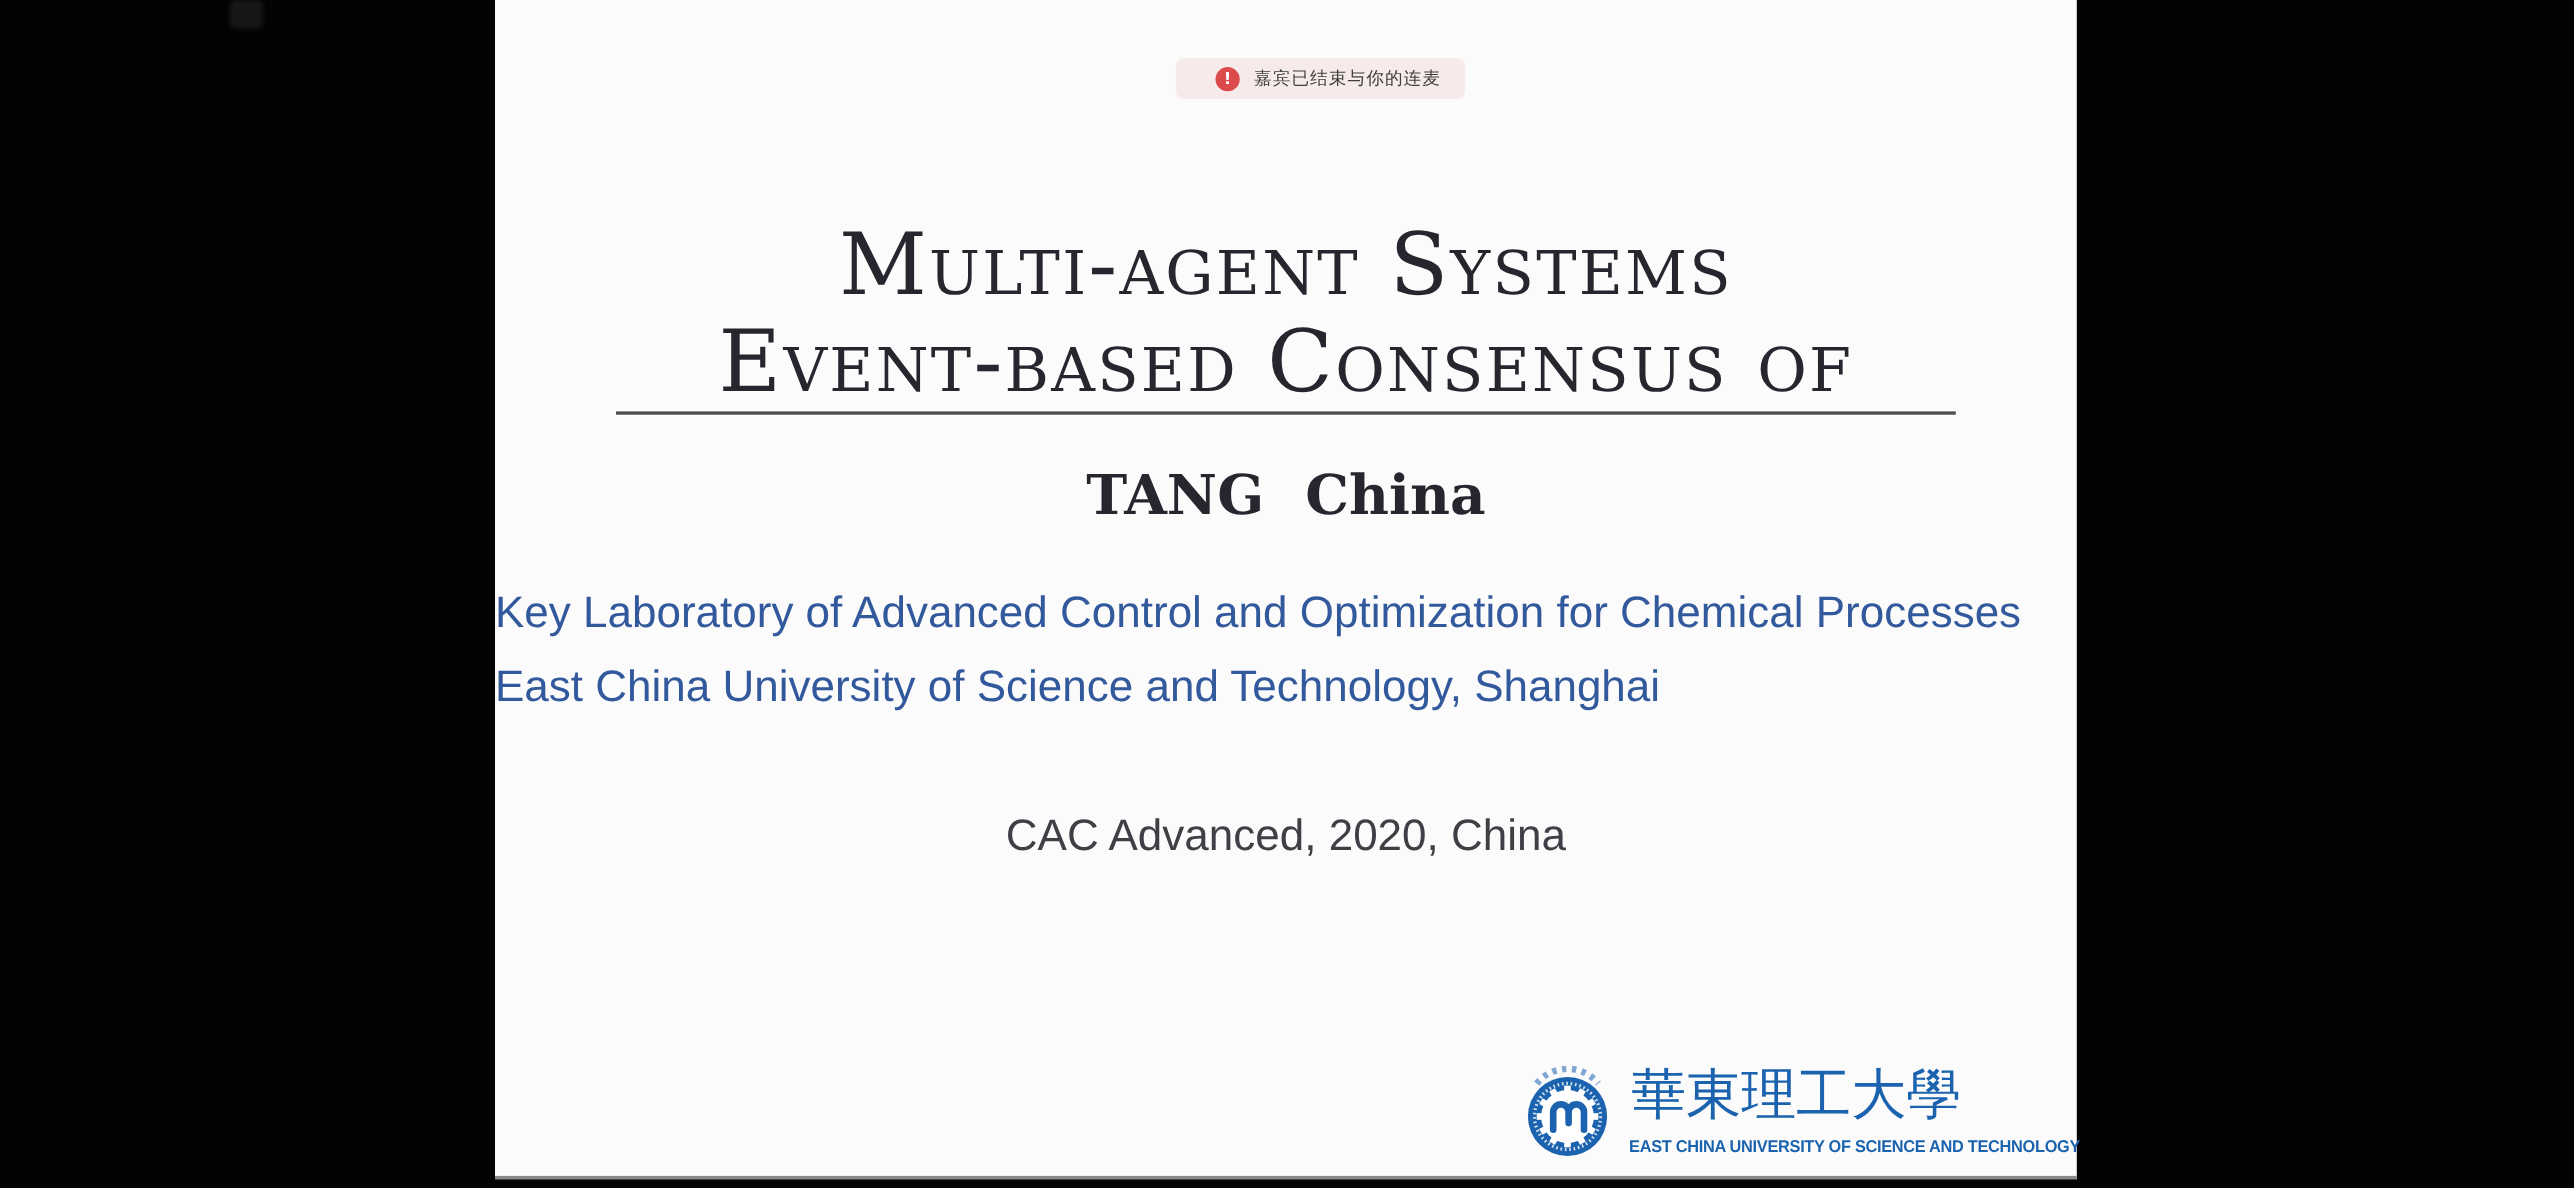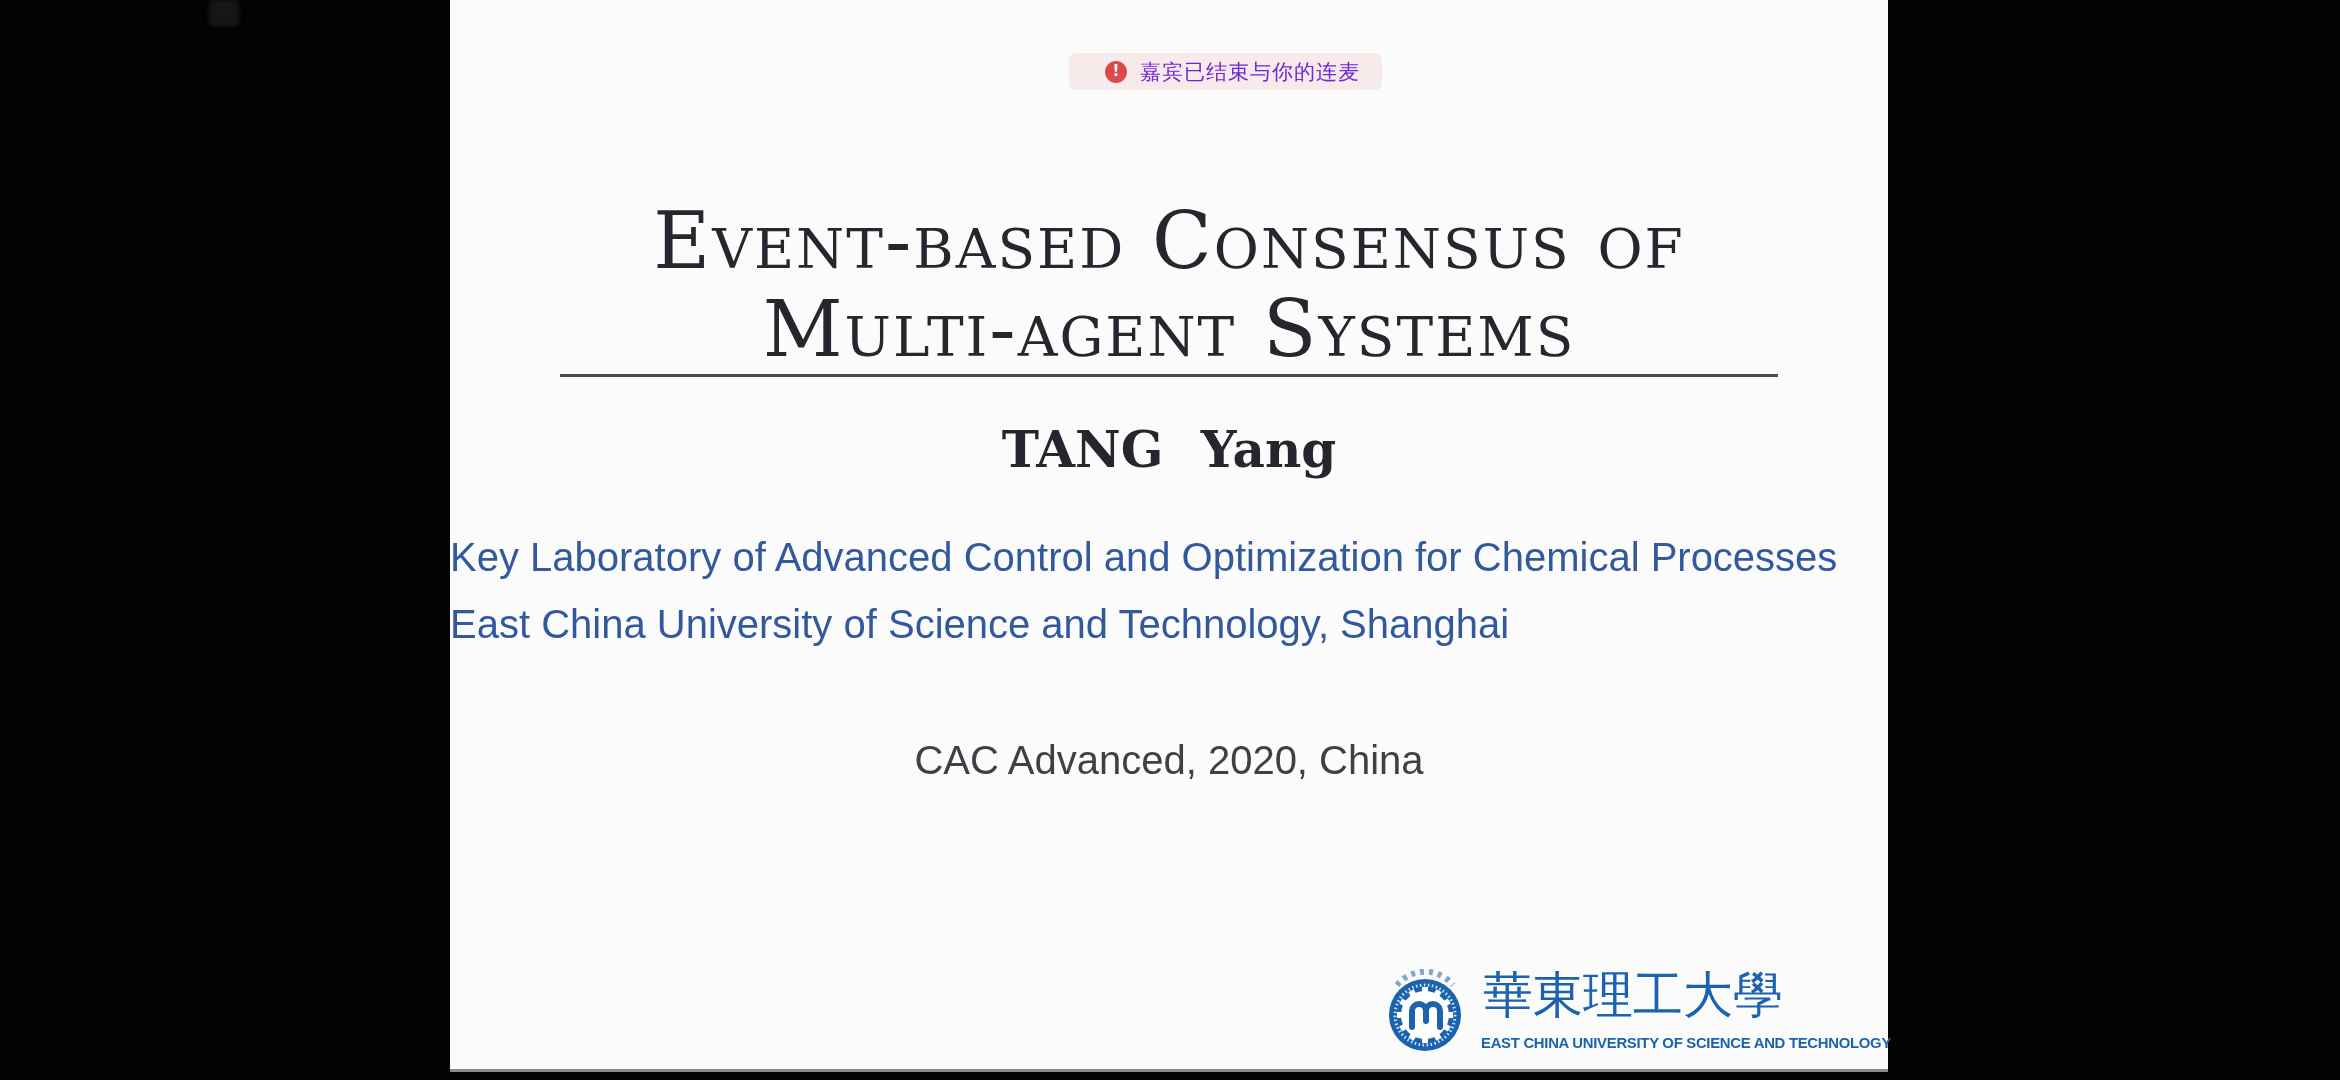--- a/index.html
+++ b/index.html
@@ -34,21 +34,21 @@
     padding:0 22px 0 36px;box-sizing:border-box;
   }
   .toast-icon{
     width:22px;height:22px;border-radius:50%;
     background:#dc4b4c;color:#fff;flex:0 0 22px;
     display:flex;align-items:center;justify-content:center;
     font-size:15px;font-weight:bold;line-height:1;
     font-family:"DejaVu Sans",sans-serif;
   }
   .toast-text{
-    font-size:21px;color:#6d28d9;letter-spacing:1px;white-space:nowrap;
+    font-size:16px;color:#404040;letter-spacing:1px;white-space:nowrap;
   }
   
   .title{
     position:absolute;left:0;right:0;top:197px;
     text-align:center;
     font-family:"DejaVu Serif","Liberation Serif",serif;
     font-variant:small-caps;
     font-size:78px;line-height:88px;
     color:#26262e;letter-spacing:2px;
   }
@@ -99,26 +99,26 @@
 <div class="top-window-bar"></div>
 
 <div class="slide">
 
   <div class="toast">
     <span class="toast-icon">!</span>
     <span class="toast-text">嘉宾已结束与你的连麦</span>
   </div>
 
   <div class="title">
+    <div>Multi-agent Systems</div>
     <div>Event-based Consensus of</div>
-    <div>Multi-agent Systems</div>
   </div>
   <div class="title-rule"></div>
 
-  <div class="author">TANG Yang</div>
+  <div class="author">TANG China</div>
 
   <div class="affiliation">
     <div>Key Laboratory of Advanced Control and Optimization for Chemical Processes</div>
     <div>East China University of Science and Technology, Shanghai</div>
   </div>
 
   <div class="venue">CAC Advanced, 2020, China</div>
 
   <div class="logo">
     <svg class="logo-emblem" viewBox="0 0 84 84" xmlns="http://www.w3.org/2000/svg">

